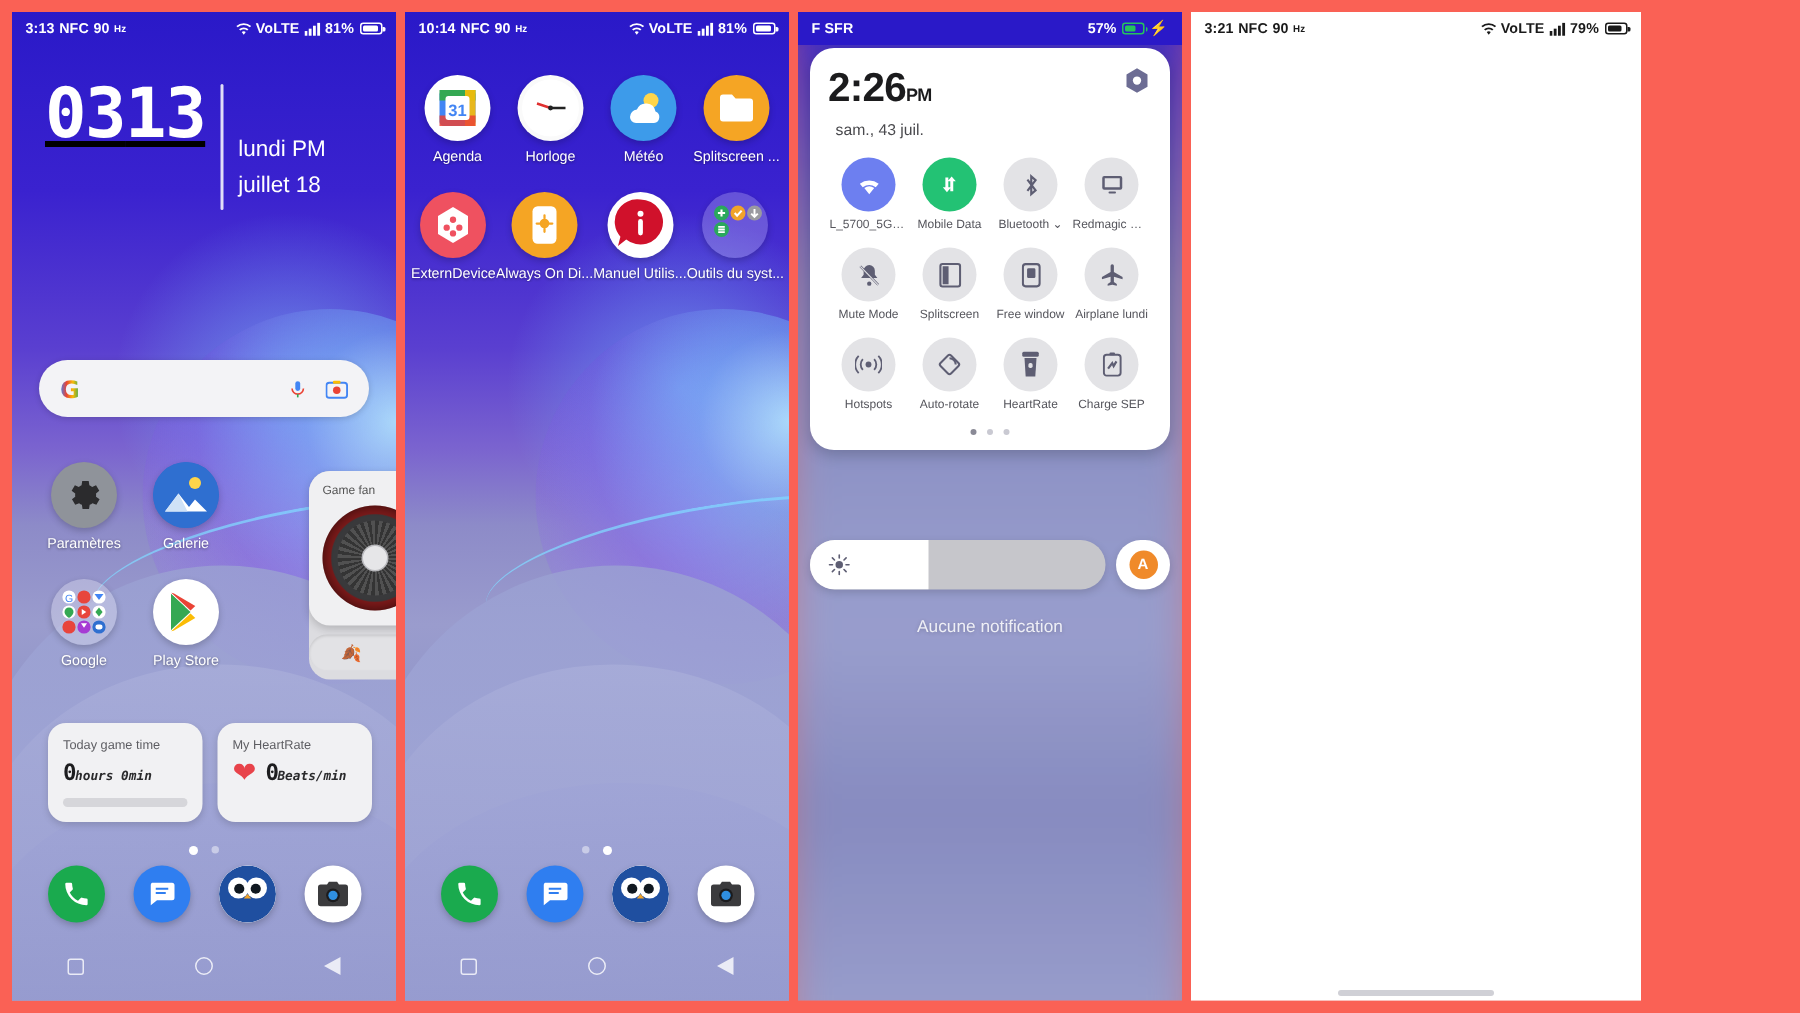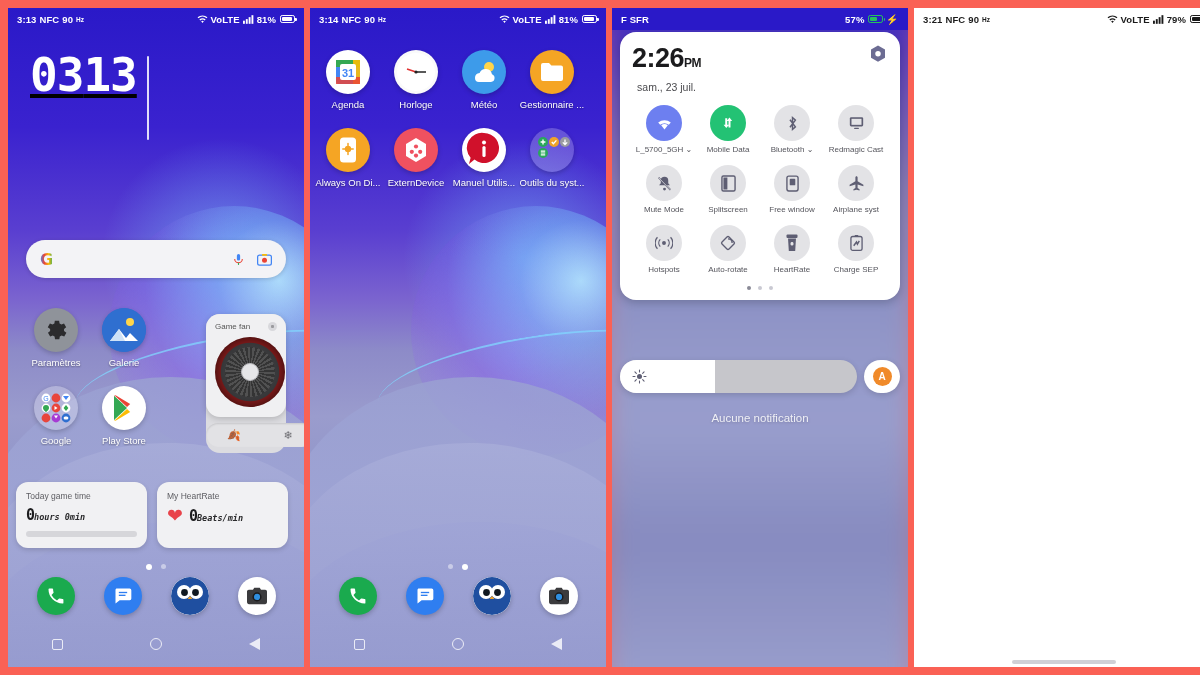--- a/index.html
+++ b/index.html
@@ -4,21 +4,21 @@
 <style>
   * { box-sizing: border-box; margin:0; padding:0; }
   html,body { width:1200px; height:675px; overflow:hidden; }
   body {
     background:#fa6155;
     font-family:"Liberation Sans", sans-serif;
     position:relative;
   }
   .strip { display:flex; width:1200px; height:675px; }
   .panel { position:relative; overflow:hidden; flex:0 0 auto; }
-  .p1,.p2,.p3 { width:296px; height:659px; margin:8px 0 0 6px; }
+  .p1,.p2,.p3 { width:256px; height:659px; margin:8px 0 0 6px; }
   .p1 { margin-left:8px; }
   .p4 { width:300px; height:659px; margin:8px 6px 0 6px; }
 
   
   .wall {
     position:absolute; inset:0;
     background:
       radial-gradient(circle at 72% 38%, rgba(120,200,255,.55) 0%, rgba(120,200,255,0) 26%),
       linear-gradient(180deg,#2a19c8 0%, #3a22cf 18%, #5a3fd0 34%, #7a63cf 44%, #8d8bc8 52%, #9a9ccd 62%, #8e94c8 74%, #9ba1d1 86%, #a6abd6 100%);
   }
@@ -118,21 +118,21 @@
   .fan:after{content:"";position:absolute;width:16px;height:16px;border-radius:50%;
     background:#e6e6e8;border:1.5px solid #b9b9bd;}
   .gf-bar{
     margin:6px auto 0;width:108px;height:24px;background:#e2e2e5;border-radius:12px;
     display:flex;align-items:center;justify-content:space-around;font-size:11px;color:#6b6b70;
     box-shadow:inset 0 1px 2px rgba(0,0,0,.12);
   }
   .gf-wrap{background:#dcdce0;border-radius:14px;padding:0 0 6px;margin-top:-6px;}
 
   
-  .bwidgets{position:absolute;left:8px;right:16px;top:474px;display:flex;gap:10px;z-index:10;}
+  .bwidgets{position:absolute;left:24px;right:16px;top:474px;display:flex;gap:10px;z-index:10;}
   .bw{flex:1;background:#f1f1f3;border-radius:12px;padding:9px 10px;box-shadow:0 2px 5px rgba(0,0,0,.15);height:66px;}
   .bw-t{font-size:8.5px;color:#5d5d62;margin-bottom:5px;}
   .lcd{font-family:"DejaVu Sans Mono",monospace;font-weight:bold;font-size:15px;color:#1d1d1f;
     letter-spacing:-1px;}
   .lcd-u{font-family:"DejaVu Sans Mono",monospace;font-weight:bold;font-size:8.5px;color:#2a2a2c;font-style:italic;}
   .bw-bar{margin-top:7px;height:6px;background:#d6d6da;border-radius:3px;}
   .hrt{display:flex;align-items:center;gap:6px;}
   .heart{font-size:19px;color:#e8434a;line-height:1;}
 
   .pdots{position:absolute;left:0;right:0;top:556px;display:flex;justify-content:center;gap:9px;z-index:10;}
@@ -249,20 +249,24 @@
           </span>
       </div>
     </div>
 
     <div class="clockw">
       <div class="digits">
         <div class="dig">03</div>
         <div class="dig">13</div>
       </div>
       <div class="clock-div"></div>
+      <div class="cmeta">
+        <div>lundi PM</div>
+        <div>juillet 18</div>
+      </div>
     </div>
 
     <div class="gsearch">
       <span class="glogo">G</span>
       <span class="sp"></span>
       <span>
         <svg width="13" height="15" viewBox="0 0 24 24">
             <rect x="9" y="2" width="6" height="12" rx="3" fill="#4285f4"></rect>
             <path d="M5 11a7 7 0 0014 0" stroke="#ea4335" stroke-width="2" fill="none"></path>
             <rect x="11" y="18" width="2" height="4" fill="#34a853"></rect>
@@ -424,21 +428,21 @@
   <div class="panel p2">
     <div class="wall">
       <div class="globe"></div>
       <div class="wave w1"></div>
       <div class="wave w2"></div>
       <div class="wave w3"></div>
     </div>
 
     <div class="sbar">
       <div class="sb-l">
-        <span>3:14</span>
+        <span>10:14</span>
         <span>NFC</span>
         <span>90</span>
           <span class="sup">Hz</span>
       </div>
       <div class="sb-r">
         <span>
           <svg width="11" height="9" viewBox="0 0 24 20">
               <path fill="#fff" d="M12 18l-3-4a5 5 0 016 0zM5 10a11 11 0 0114 0l-2 2a8 8 0 00-10 0zM1 5a17 17 0 0122 0l-2 2a14 14 0 00-18 0z"></path>
             </svg>
         </span>
@@ -492,46 +496,46 @@
               </svg>
           </div>
           <div class="lb">Météo</div>
         </div>
         <div class="app">
           <div class="ic" style="background:#f5a524">
             <svg width="26" height="22" viewBox="0 0 26 22">
                 <path fill="#fff" d="M2 4a2 2 0 012-2h6l2.4 2.6H22a2 2 0 012 2V18a2 2 0 01-2 2H4a2 2 0 01-2-2z"></path>
               </svg>
           </div>
-          <div class="lb">Gestionnaire ...</div>
+          <div class="lb">Splitscreen ...</div>
         </div>
       </div>
 
       <div class="row" style="padding:0 4px;margin-top:18px">
-        <div class="app">
-          <div class="ic" style="background:#f5a524">
-            <svg width="22" height="28" viewBox="0 0 22 28">
-                <rect x="3" y="1.5" width="16" height="25" rx="3.5" fill="#fff"></rect>
-                <circle cx="11" cy="13" r="3.2" fill="#f5a524"></circle>
-                <path d="M11 7.5v2M11 16.5v2M5.8 13h2M14.2 13h2" stroke="#f5a524" stroke-width="1.5" stroke-linecap="round"></path>
-              </svg>
-          </div>
-          <div class="lb">Always On Di...</div>
-        </div>
         <div class="app">
           <div class="ic" style="background:#ef5160">
             <svg width="28" height="28" viewBox="0 0 28 28">
                 <path d="M14 2l10 6v12l-10 6-10-6V8z" fill="#fff"></path>
                 <circle cx="14" cy="10.5" r="2.1" fill="#ef5160"></circle>
                 <circle cx="9.8" cy="15.8" r="2.1" fill="#ef5160"></circle>
                 <circle cx="18.2" cy="15.8" r="2.1" fill="#ef5160"></circle>
                 <circle cx="14" cy="19.6" r="2.1" fill="#ef5160"></circle>
               </svg>
           </div>
           <div class="lb">ExternDevice</div>
+        </div>
+        <div class="app">
+          <div class="ic" style="background:#f5a524">
+            <svg width="22" height="28" viewBox="0 0 22 28">
+                <rect x="3" y="1.5" width="16" height="25" rx="3.5" fill="#fff"></rect>
+                <circle cx="11" cy="13" r="3.2" fill="#f5a524"></circle>
+                <path d="M11 7.5v2M11 16.5v2M5.8 13h2M14.2 13h2" stroke="#f5a524" stroke-width="1.5" stroke-linecap="round"></path>
+              </svg>
+          </div>
+          <div class="lb">Always On Di...</div>
         </div>
         <div class="app">
           <div class="ic" style="background:#fff">
             <svg width="40" height="40" viewBox="0 0 40 40">
                 <path d="M20 3a15 15 0 11-9.5 26.6L5 34l1.6-6.2A15 15 0 0120 3z" fill="#d0112b"></path>
                 <circle cx="20" cy="12.5" r="2" fill="#fff"></circle>
                 <rect x="18.4" y="16" width="3.2" height="11" rx="1.6" fill="#fff"></rect>
               </svg>
           </div>
           <div class="lb">Manuel Utilis...</div>
@@ -616,21 +620,21 @@
         <span style="color:#f5c242;font-size:10px">⚡</span>
       </div>
     </div>
 
     <div class="qscard">
       <div class="qs-time">
         <div>
           <div class="qs-t1">
             <span>2:26</span><small>PM</small>
           </div>
-          <div class="qs-d">sam., 23 juil.</div>
+          <div class="qs-d">sam., 43 juil.</div>
         </div>
         <span class="qs-gear">
           <svg width="20" height="20" viewBox="0 0 24 24">
               <path fill="#6c6c93" d="M12 1.8l8.4 4.9v9.8L12 21.4 3.6 16.5V6.7z"></path>
               <circle cx="12" cy="11.6" r="3.3" fill="#fff"></circle>
             </svg>
         </span>
       </div>
 
       <div class="tiles">
@@ -697,21 +701,21 @@
               </svg>
           </div>
           <div class="tl">Free window</div>
         </div>
         <div class="tile">
           <div class="tc">
             <svg width="17" height="17" viewBox="0 0 20 20">
                 <path fill="#5e5e73" d="M10 1.4c.8 0 1.3.7 1.3 1.6v4.4l6.8 4v1.8l-6.8-2.1v4.2l2.3 1.6v1.4L10 17.4l-3.6.9v-1.4l2.3-1.6v-4.2L1.9 13.2v-1.8l6.8-4V3c0-.9.5-1.6 1.3-1.6z"></path>
               </svg>
           </div>
-          <div class="tl">Airplane syst</div>
+          <div class="tl">Airplane lundi</div>
         </div>
 
         <div class="tile">
           <div class="tc">
             <svg width="18" height="14" viewBox="0 0 22 16">
                 <circle cx="11" cy="8" r="2.4" fill="#5e5e73"></circle>
                 <path d="M6.4 3.6a6.4 6.4 0 000 8.8M15.6 3.6a6.4 6.4 0 010 8.8M3 1a10 10 0 000 14M19 1a10 10 0 010 14" fill="none" stroke="#5e5e73" stroke-width="1.5"></path>
               </svg>
           </div>
           <div class="tl">Hotspots</div>

